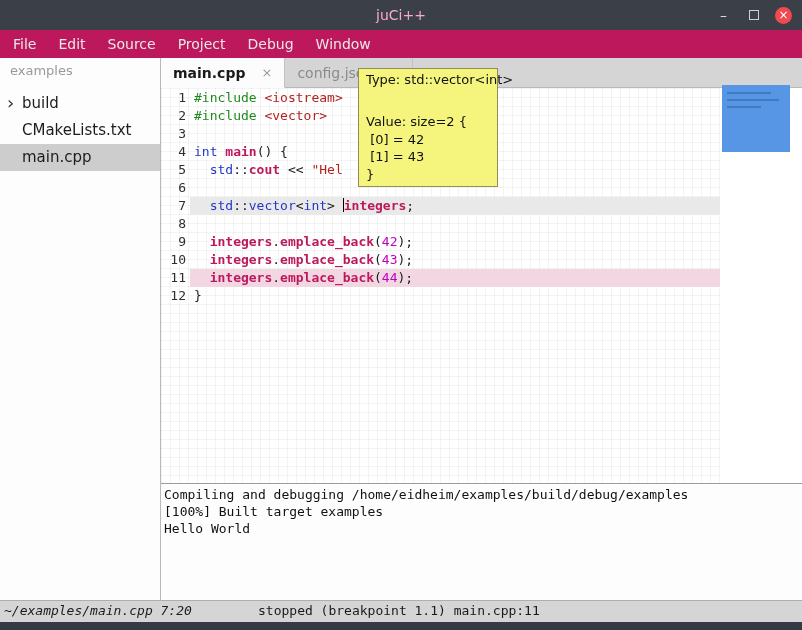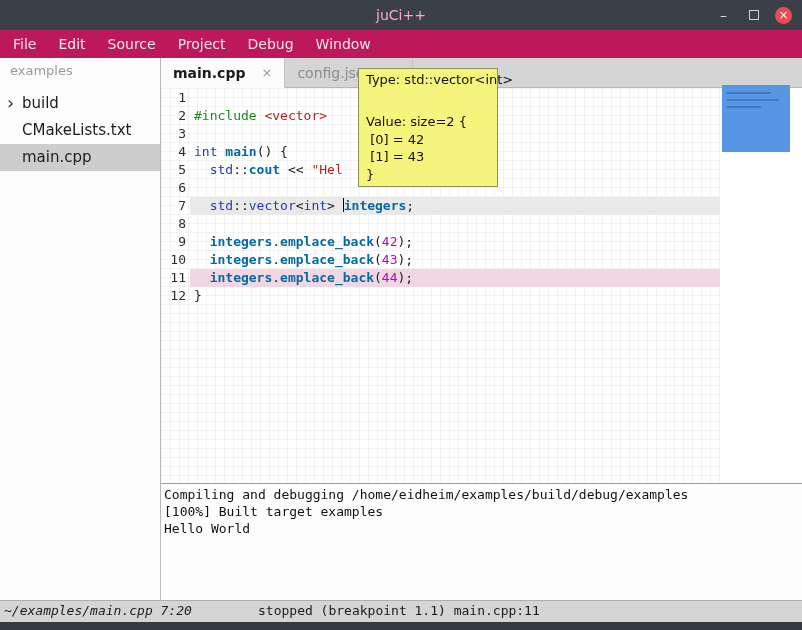--- a/index.html
+++ b/index.html
@@ -39,21 +39,21 @@
     background-image:linear-gradient(to right,rgba(0,0,0,0.045) 1px,transparent 1px),
                      linear-gradient(to bottom,rgba(0,0,0,0.045) 1px,transparent 1px);
     background-size:9px 9px;}
   .lines{position:absolute;top:1px;left:0;right:0;}
   .line{display:flex;height:18px;font-family:"DejaVu Sans Mono",monospace;font-size:13px;line-height:18px;}
   .ln{width:25px;text-align:right;padding-right:4px;color:#2e2e2e;flex:none;}
   .lc{width:530px;padding-left:4px;white-space:pre;flex:none;box-sizing:border-box;color:#1a1a1a;}
   .line.cur .lc{background:#e9e9e9;}
   .line.dbg .lc{background:#f2d7e2;}
   .pl{color:#1a1a1a}.pre{color:#1e8a1e}.str{color:#b22222}.kw{color:#2337c8}
-  .fn{color:#0369a1;font-weight:bold}.num{color:#c000c0}
+  .fn{color:#be185d;font-weight:bold}.num{color:#c000c0}
   .caret{display:inline-block;width:0;height:14px;border-left:1.4px solid #000;vertical-align:-2px;}
   
   .minimap{position:absolute;left:561px;top:27px;width:68px;height:67px;background:#5796e4;z-index:5;}
   .mm-mark{position:absolute;left:5px;height:2px;background:rgba(25,70,140,0.35);}
   
   .tooltip{position:absolute;left:197px;top:10px;width:140px;background:#f5f57e;
            border:1px solid #8f8f5a;box-sizing:border-box;padding:3px 7px;z-index:20;
            font-size:13px;color:#111;}
   .tt-type{height:17px;margin-bottom:24px;white-space:pre;}
   .tt-val{line-height:17.5px;white-space:pre;}
@@ -114,20 +114,21 @@
           <span class="tclose">×</span>
         </div>
         <div class="tab-filler"></div>
       </div>
 
     <div class="editor">
       <div class="grid-bg"></div>
       <div class="lines" id="codelines">
           <div class="line">
             <span class="ln">1</span>
+            <span class="lc"><span class="pre">#include</span><span class="pl"> </span><span class="str">&lt;iostream&gt;</span></span>
           </div>
           <div class="line">
             <span class="ln">2</span>
             <span class="lc"><span class="pre">#include</span><span class="pl"> </span><span class="str">&lt;vector&gt;</span></span>
           </div>
           <div class="line">
             <span class="ln">3</span>
             <span class="lc"></span>
           </div>
           <div class="line">

